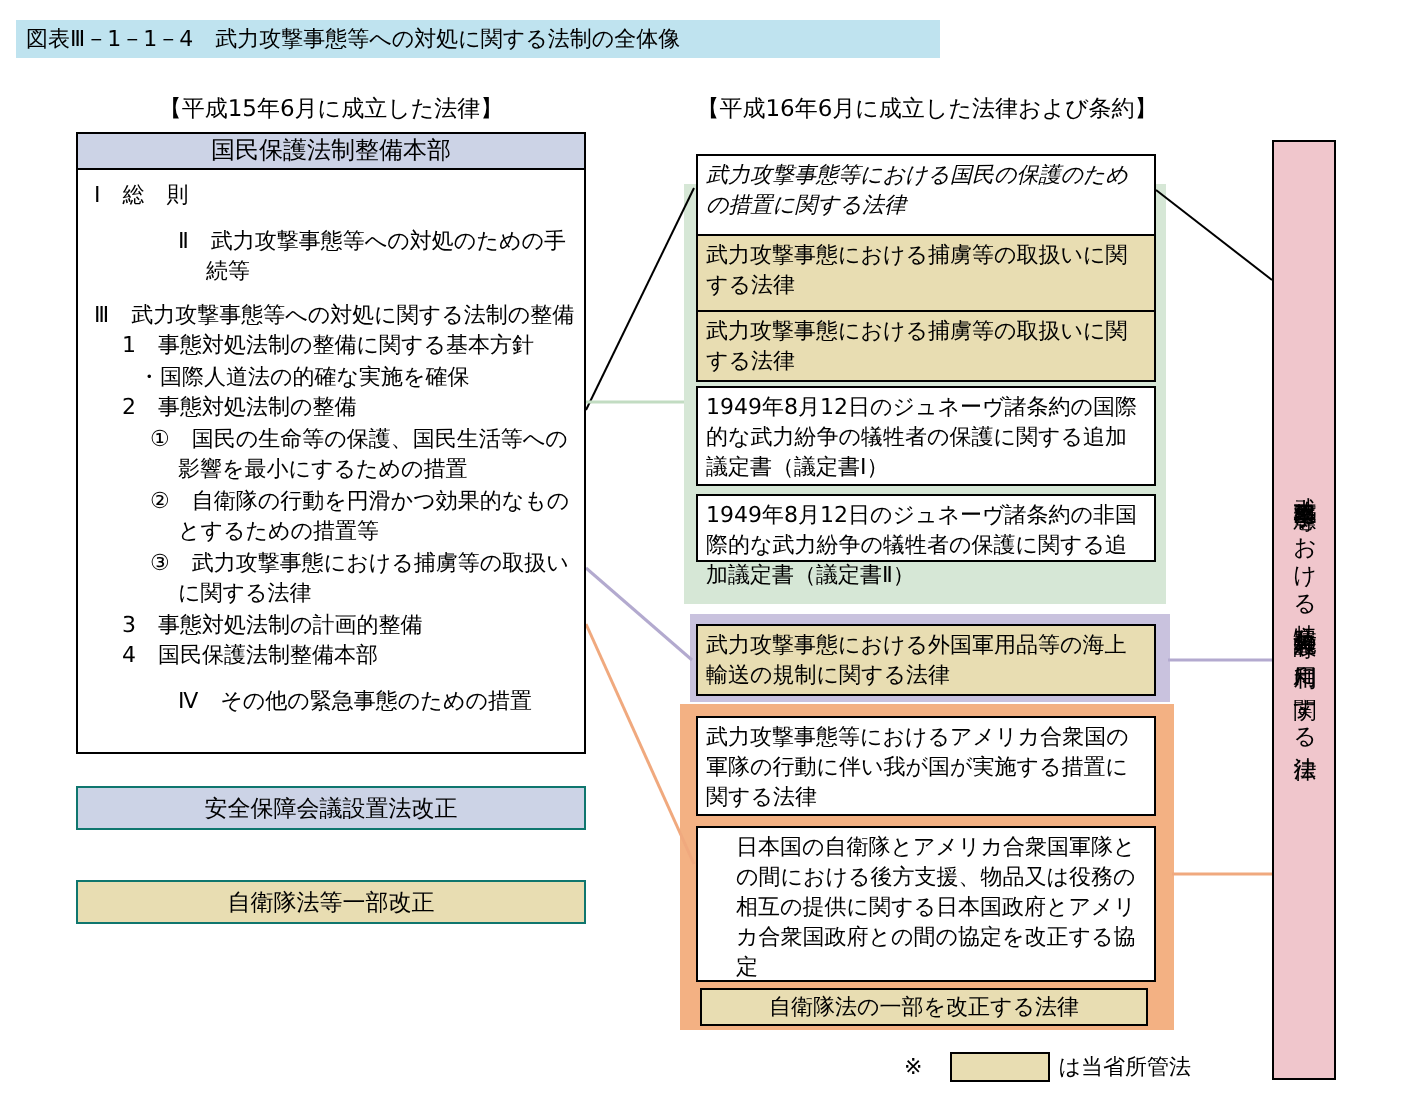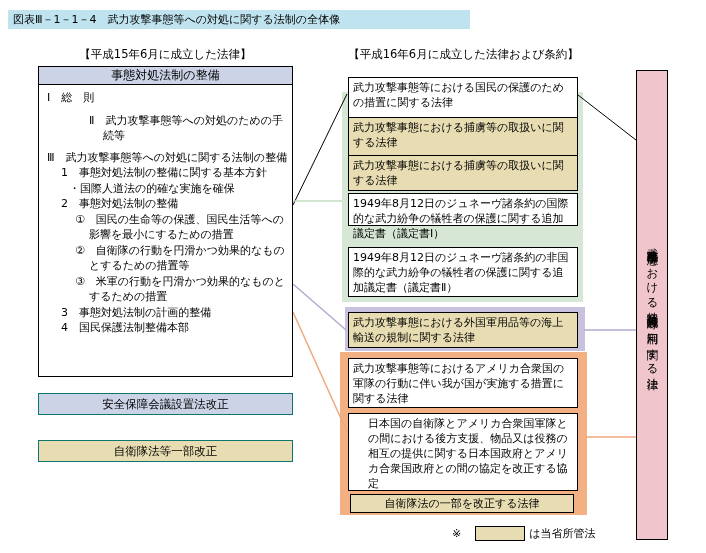--- a/index.html
+++ b/index.html
@@ -29,25 +29,25 @@
   #sdf-box{top:440px;background:var(--tan);}
   
   .container{z-index:0;}
   #green-container{left:342px;top:92px;width:241px;height:210px;background:var(--green_bg);}
   #purple-container{left:345px;top:307px;width:240px;height:44px;background:var(--purple_bg);}
   #orange-container{left:340px;top:352px;width:247px;height:163px;background:var(--orange_bg);}
   
   .law-box{left:348px;width:230px;border:1px solid #000;box-sizing:border-box;
     padding:2px 4px;line-height:15px;background:#fff;z-index:2;}
   .law-box.tan{background:var(--tan);}
-  #law1{top:77px;height:45px;}
+  #law1{top:77px;height:45px;font-style:italic;}
   #law2{top:117px;height:51px;}
   #law3{top:155px;height:36px;}
-  #law4{top:193px;height:33px;}
-  #law5{top:247px;height:50px;}
+  #law4{top:193px;height:50px;}
+  #law5{top:247px;height:34px;}
   #law6{top:312px;height:36px;}
   #law7{top:358px;height:50px;}
   #law8{top:413px;height:78px;padding-left:19px;}
   #law9{top:494px;height:19px;left:350px;width:224px;text-align:center;line-height:16px;padding:1px 0;}
   
   #pink-box{left:636px;top:70px;width:32px;height:470px;background:var(--pink_bg);
     border:1px solid #000;box-sizing:border-box;z-index:2;
     display:flex;justify-content:center;align-items:center;}
   #pink-box span{writing-mode:vertical-rl;text-orientation:upright;letter-spacing:1px;font-size:11.5px;}
   
@@ -75,33 +75,34 @@
     <line x1="293" y1="205" x2="347" y2="94" stroke="#000" stroke-width="1"></line>
     <line x1="282" y1="201" x2="342" y2="201" stroke="#c2dcc2" stroke-width="1.5"></line>
     <line x1="293" y1="284" x2="346" y2="330" stroke="#b3aacf" stroke-width="1.5"></line>
     <line x1="293" y1="312" x2="347" y2="432" stroke="#f0a97e" stroke-width="1.5"></line>
     <line x1="578" y1="95" x2="636" y2="140" stroke="#000" stroke-width="1"></line>
     <line x1="584" y1="330" x2="636" y2="330" stroke="#b3aacf" stroke-width="1.5"></line>
     <line x1="586" y1="437" x2="636" y2="437" stroke="#f0a97e" stroke-width="1.5"></line>
   </svg>
 
   <div id="main-box" class="abs">
-    <div id="main-box-header">事態対処法制の整備</div>
+    <div id="main-box-header">国民保護法制整備本部</div>
     <div id="main-box-body">
       <div class="c-l1">Ⅰ　総　則</div>
       <div class="c-l1 mt7">Ⅱ　武力攻撃事態等への対処のための手続等</div>
       <div class="c-l1 mt9">Ⅲ　武力攻撃事態等への対処に関する法制の整備</div>
       <div class="c-l2">1　事態対処法制の整備に関する基本方針</div>
       <div class="c-l2b">・国際人道法の的確な実施を確保</div>
       <div class="c-l2">2　事態対処法制の整備</div>
       <div class="c-l3">①　国民の生命等の保護、国民生活等への影響を最小にするための措置</div>
       <div class="c-l3">②　自衛隊の行動を円滑かつ効果的なものとするための措置等</div>
-      <div class="c-l3">③　米軍の行動を円滑かつ効果的なものとするための措置</div>
+      <div class="c-l3">③　武力攻撃事態における捕虜等の取扱いに関する法律</div>
       <div class="c-l2">3　事態対処法制の計画的整備</div>
       <div class="c-l2">4　国民保護法制整備本部</div>
+      <div class="c-l1 mt7">Ⅳ　その他の緊急事態のための措置</div>
     </div>
   </div>
 
   <div id="security-box" class="abs wide-box">安全保障会議設置法改正</div>
   <div id="sdf-box" class="abs wide-box">自衛隊法等一部改正</div>
 
   <div id="law1" class="abs law-box">武力攻撃事態等における国民の保護のための措置に関する法律</div>
   <div id="law2" class="abs law-box tan">武力攻撃事態における捕虜等の取扱いに関する法律</div>
   <div id="law3" class="abs law-box tan">武力攻撃事態における捕虜等の取扱いに関する法律</div>
   <div id="law4" class="abs law-box">1949年8月12日のジュネーヴ諸条約の国際的な武力紛争の犠牲者の保護に関する追加議定書（議定書Ⅰ）</div>

